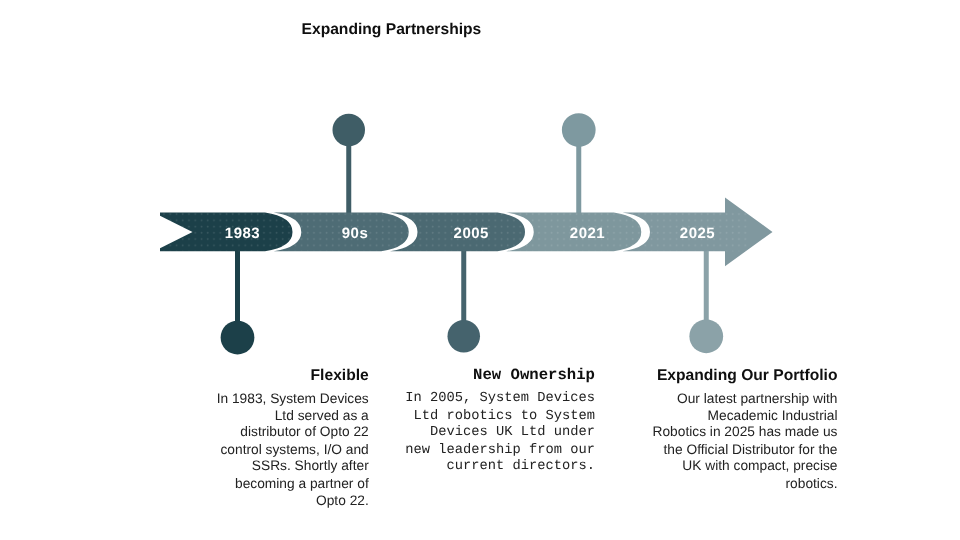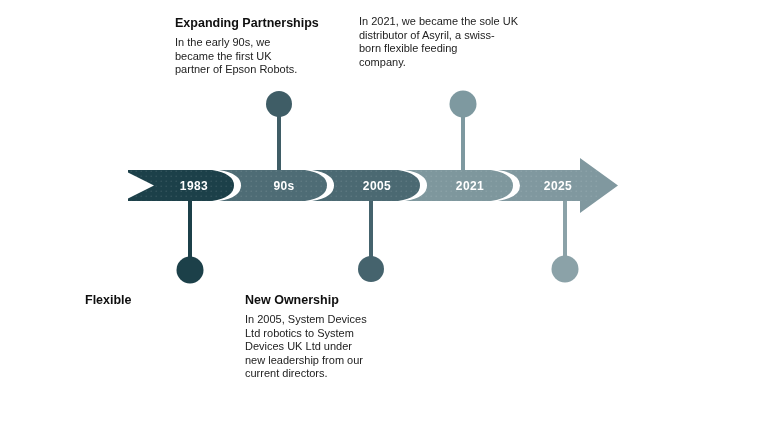--- a/index.html
+++ b/index.html
@@ -9,21 +9,21 @@
     font-family:"Liberation Sans", sans-serif;
   }
   .stage{position:absolute;inset:0;width:768px;height:432px;}
   svg.timeline{position:absolute;left:0;top:0;width:768px;height:432px;}
   svg .yr{
     font-family:"Liberation Sans", sans-serif;
     font-weight:700;font-size:12px;fill:#ffffff;letter-spacing:.4px;
   }
   .milestone{
     position:absolute;transform:translateX(-50%);
-    width:210px;text-align:left;
+    width:210px;text-align:right;
   }
   .milestone .title{
     font-size:12.5px;font-weight:700;color:#0f0f0f;
     line-height:16px;margin-bottom:5px;
   }
   .milestone .body{
     font-size:11px;color:#222222;line-height:13.6px;
     white-space:pre-line;
   }
 </style>
@@ -61,39 +61,48 @@
 
     <text class="yr" x="194" y="190" text-anchor="middle">1983</text>
     <text class="yr" x="284" y="190" text-anchor="middle">90s</text>
     <text class="yr" x="377" y="190" text-anchor="middle">2005</text>
     <text class="yr" x="470" y="190" text-anchor="middle">2021</text>
     <text class="yr" x="558" y="190" text-anchor="middle">2025</text>
   </svg>
 
   <div class="milestone" style="left:280px;top:15px;">
     <div class="title">Expanding Partnerships</div>
-    <div class="body">In the early 90s, we
-became the first UK
-partner of Epson Robots.</div>
   </div>
 
   <div class="milestone" style="left:464px;top:15px;">
-    <div class="body">In 2021, we became the sole UK
-distributor of Asyril, a swiss-
-born flexible feeding
-company.</div>
   </div>
 
   <div class="milestone" style="left:190px;top:292px;">
     <div class="title">Flexible</div>
+    <div class="body">In 1983, System Devices
+Ltd served as a
+distributor of Opto 22
+control systems, I/O and
+SSRs. Shortly after
+becoming a partner of
+Opto 22.</div>
   </div>
 
-  <div class="milestone" style="left:350px;top:292px;">
+  <div class="milestone" style="left:371px;top:292px;font-family:Liberation Mono, monospace;">
     <div class="title">New Ownership</div>
     <div class="body">In 2005, System Devices
 Ltd robotics to System
 Devices UK Ltd under
 new leadership from our
 current directors.</div>
   </div>
 
+  <div class="milestone" style="left:565px;top:292px;">
+    <div class="title">Expanding Our Portfolio</div>
+    <div class="body">Our latest partnership with
+Mecademic Industrial
+Robotics in 2025 has made us
+the Official Distributor for the
+UK with compact, precise
+robotics.</div>
+  </div>
 
 </div>
 
 </body></html>

